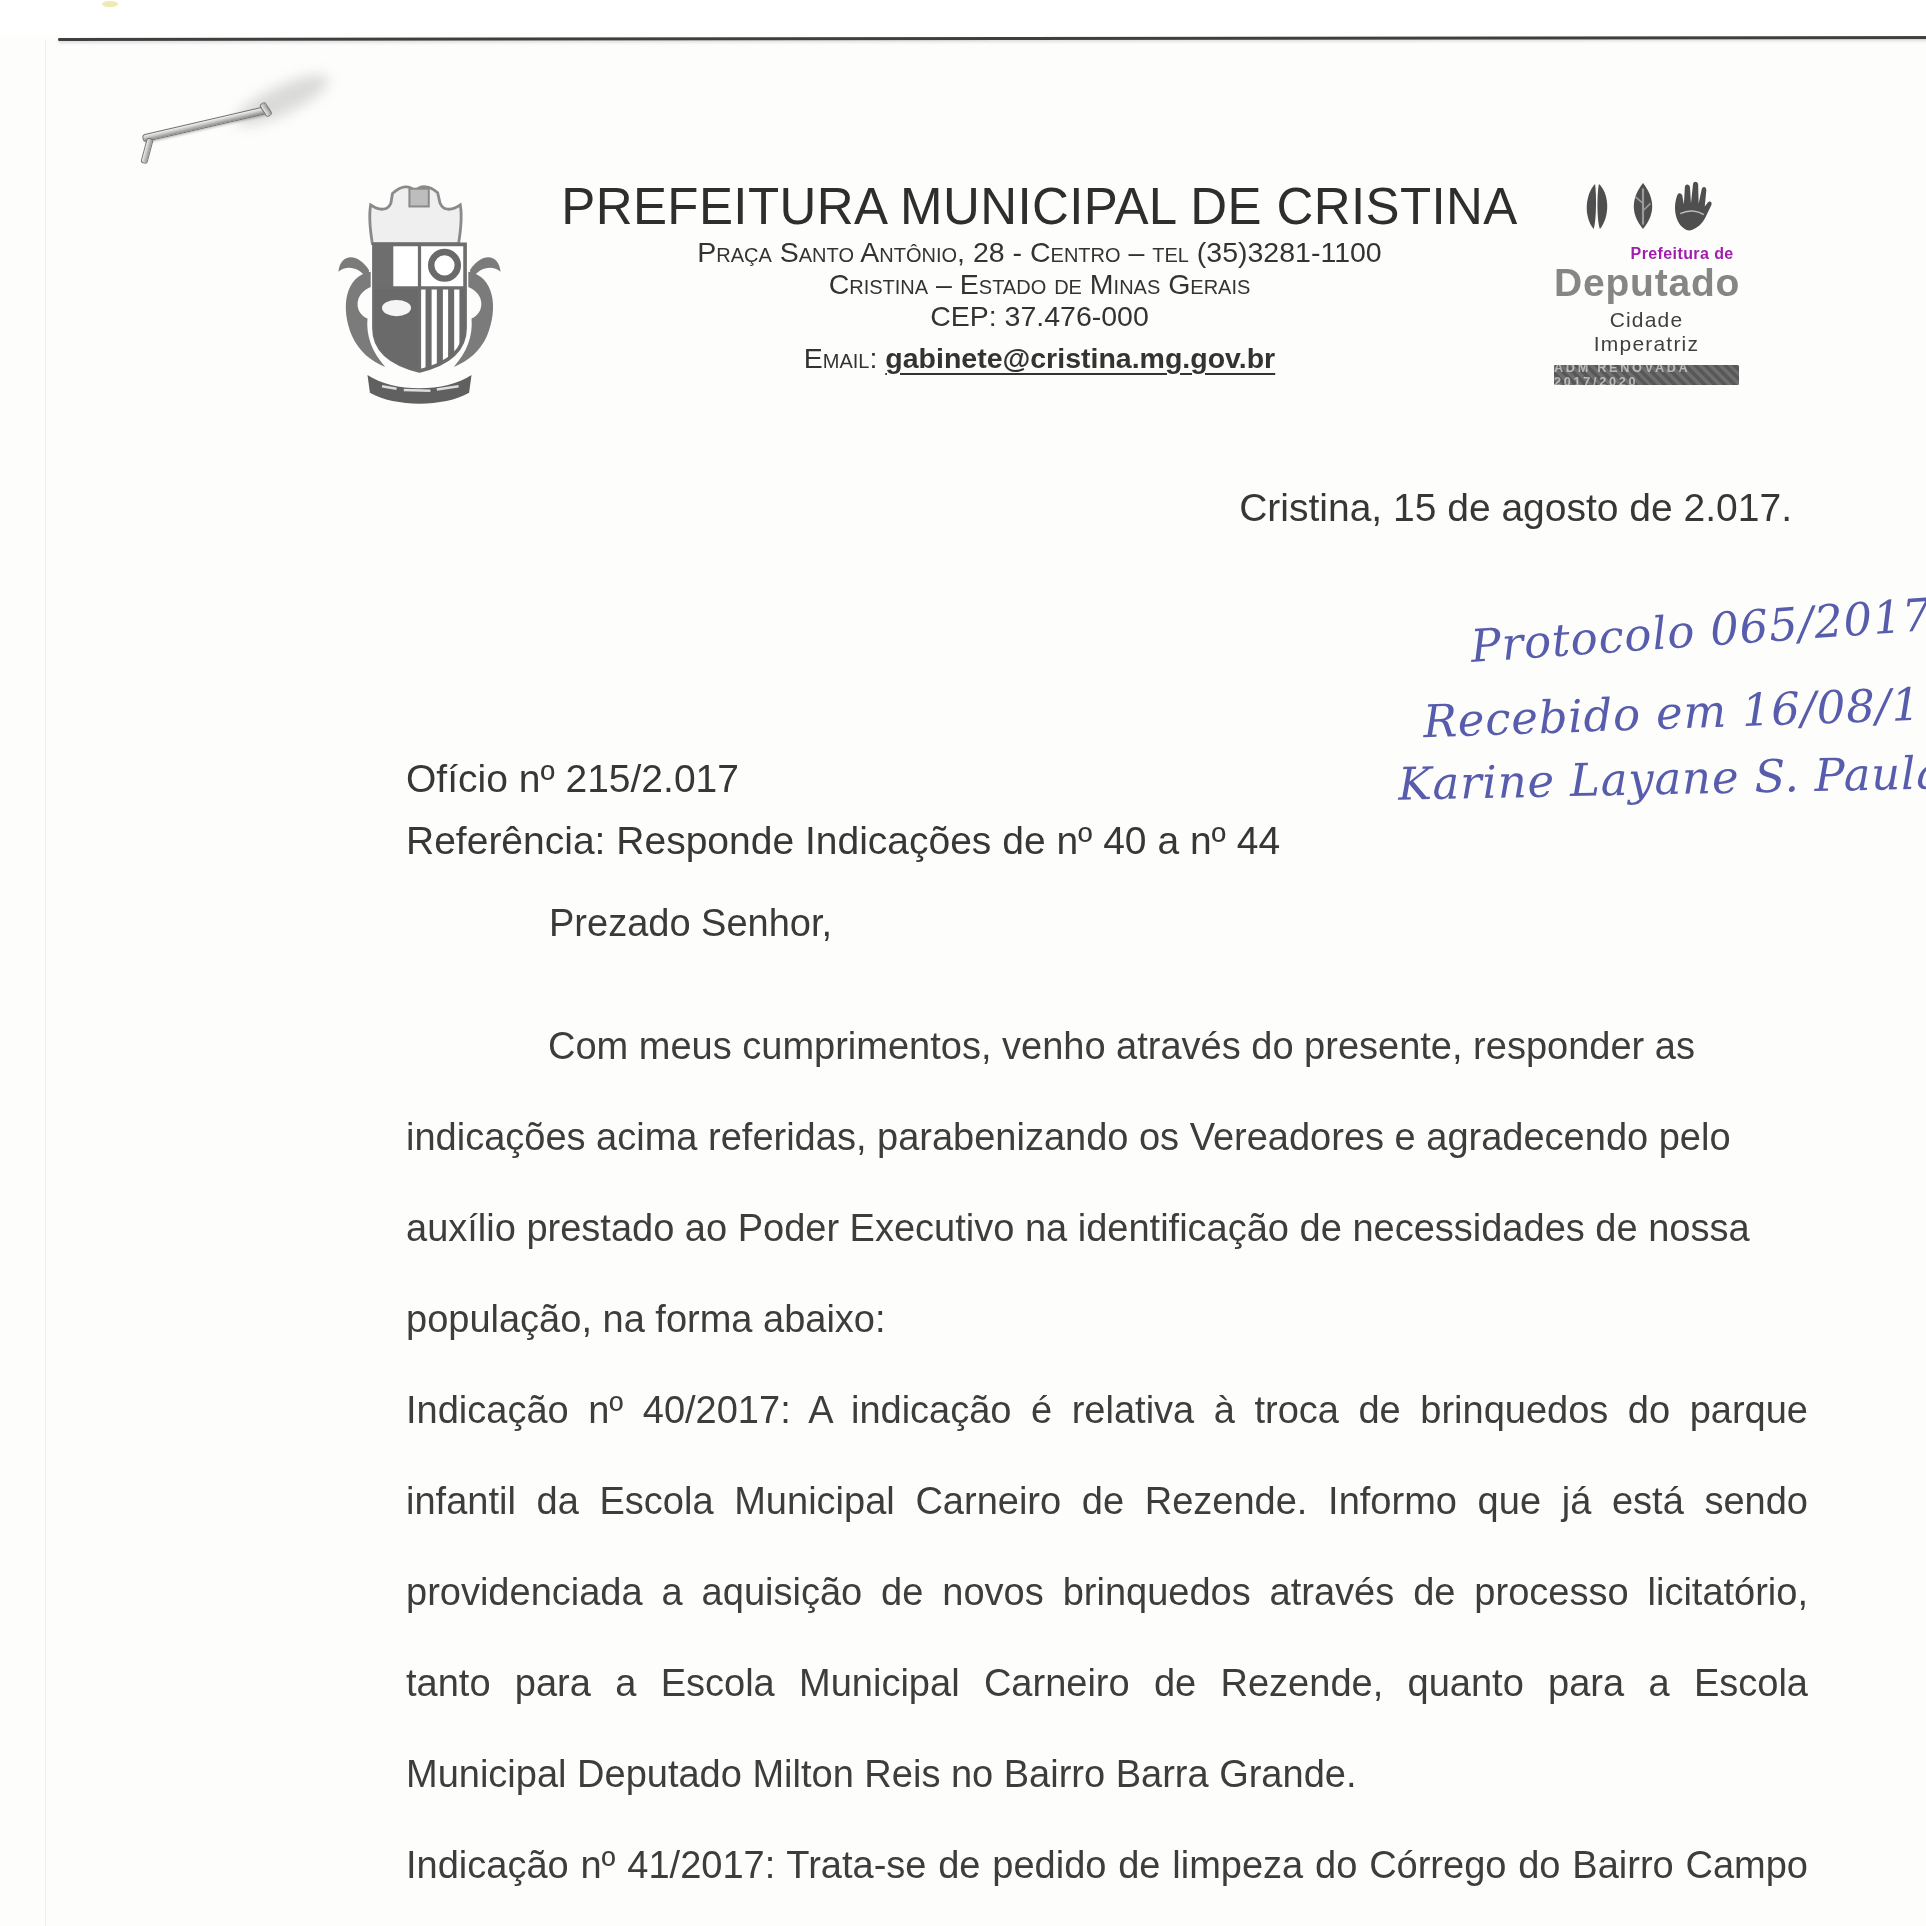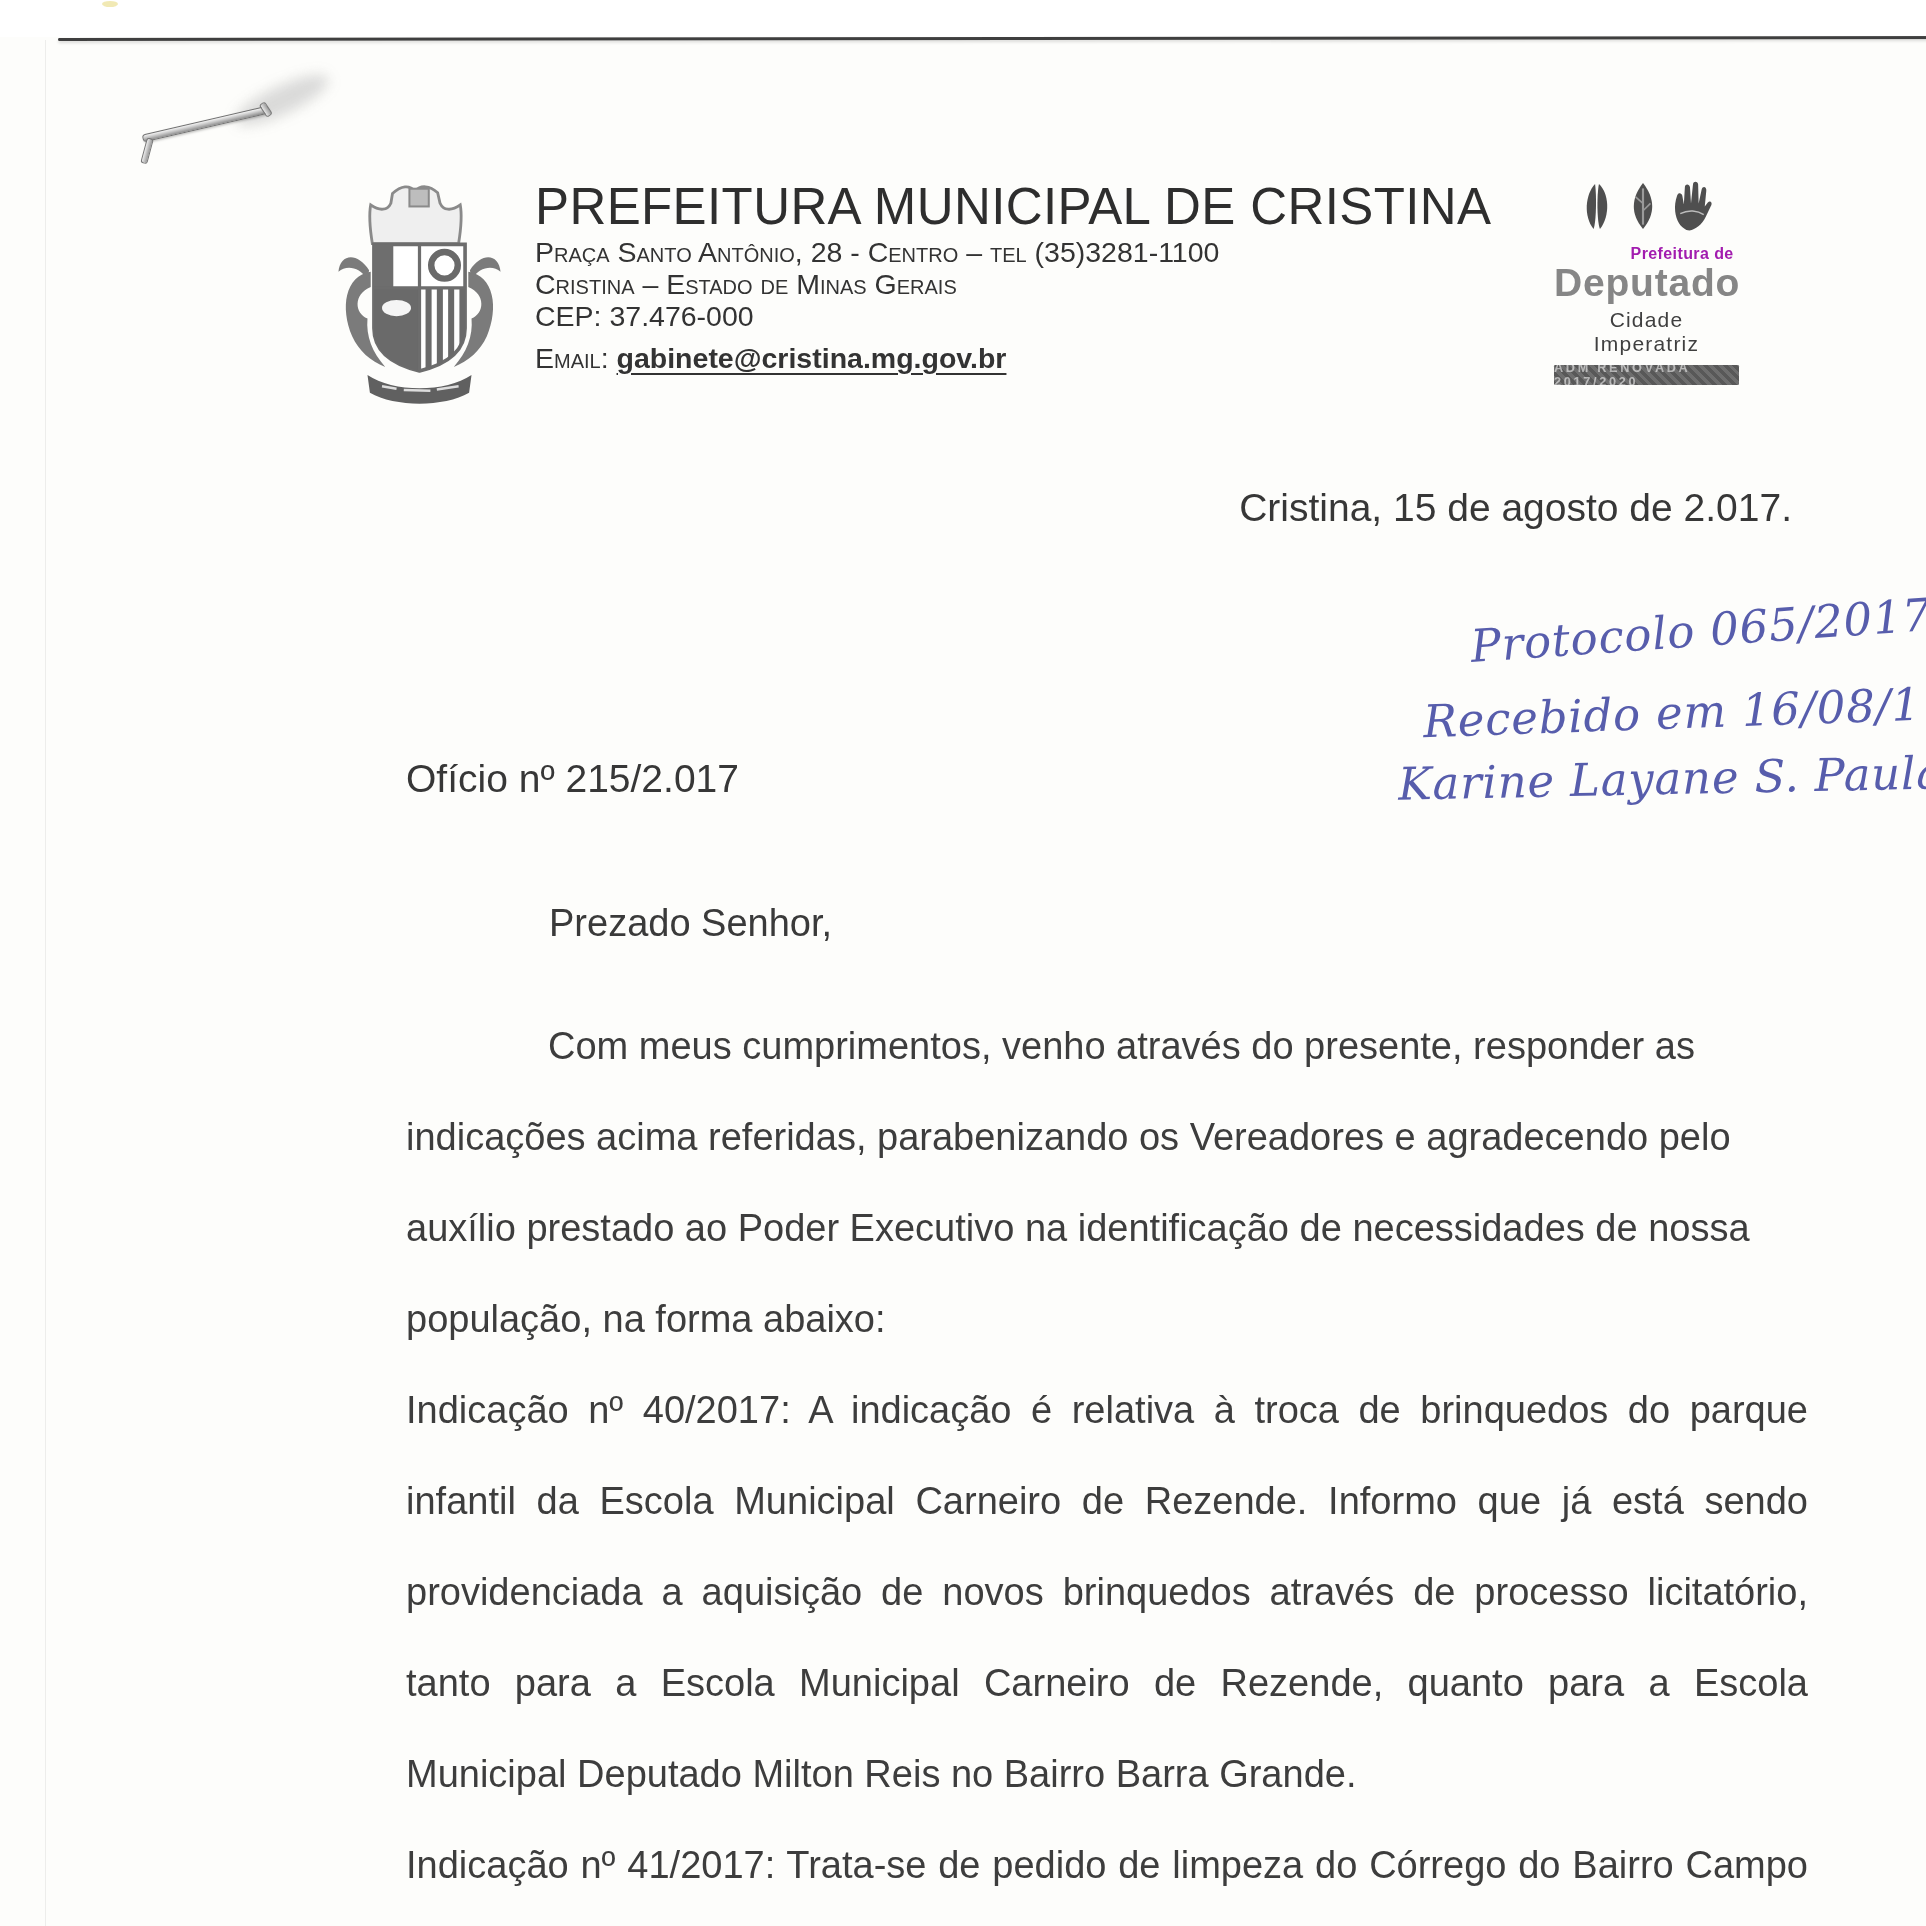--- a/index.html
+++ b/index.html
@@ -49,21 +49,21 @@
     content:""; position:absolute; right:-1.5px; top:-5.4px; width:4.6px; height:13px;
     background:linear-gradient(90deg,#e8e8e8,#a0a0a0);
     border:0.8px solid #7a7a7a; border-radius:2.7px;
     transform:rotate(-20deg);
   }
 
   
   .coat { position:absolute; left:327px; top:175px; width:185px; height:250px; }
   .header-text {
     position:absolute; left:535px; top:178px; width:1009px;
-    color:#2e2e2e;
+    text-align:center; color:#2e2e2e;
   }
   .header-title { font-size:51px; line-height:58px; letter-spacing:0.4px; white-space:nowrap; }
   .header-sub { font-size:28.5px; line-height:32px; font-variant:small-caps; color:#333; }
   .header-cep { font-size:28.5px; line-height:32px; color:#333; }
   .header-email { font-size:28.5px; line-height:35px; margin-top:8.5px; color:#333; }
   .header-email .label { font-variant:small-caps; }
   .header-email .addr {
     text-decoration:underline;
     text-decoration-thickness:1.9px;
     text-underline-offset:5.4px;
@@ -191,20 +191,21 @@
   </div>
 
   <div class="date-line">Cristina, 15 de agosto de 2.017.</div>
 
   <div class="hand hand1">Protocolo 065/2017</div>
   <div class="hand hand2">Recebido em 16/08/17</div>
   <div class="hand hand3">Karine Layane S. Paula</div>
 
   <div class="oficio-block">
     <div>Ofício nº 215/2.017</div>
+    <div>Referência: Responde Indicações de nº 40 a nº 44</div>
   </div>
 
   <div class="salutation">Prezado Senhor,</div>
 
   <div class="body-block">
     <p class="indent">Com meus cumprimentos, venho através do presente, responder as indicações acima referidas, parabenizando os Vereadores e agradecendo pelo auxílio prestado ao Poder Executivo na identificação de necessidades de nossa população, na forma abaixo:</p>
     <p class="just">Indicação nº 40/2017: A indicação é relativa à troca de brinquedos do parque infantil da Escola Municipal Carneiro de Rezende. Informo que já está sendo providenciada a aquisição de novos brinquedos através de processo licitatório, tanto para a Escola Municipal Carneiro de Rezende, quanto para a Escola Municipal Deputado Milton Reis no Bairro Barra Grande.</p>
     <p class="just">Indicação nº 41/2017: Trata-se de pedido de limpeza do Córrego do Bairro Campo do Rosário, sendo que tal limpeza será providenciada nas próximas semanas.</p>
 
   </div>

